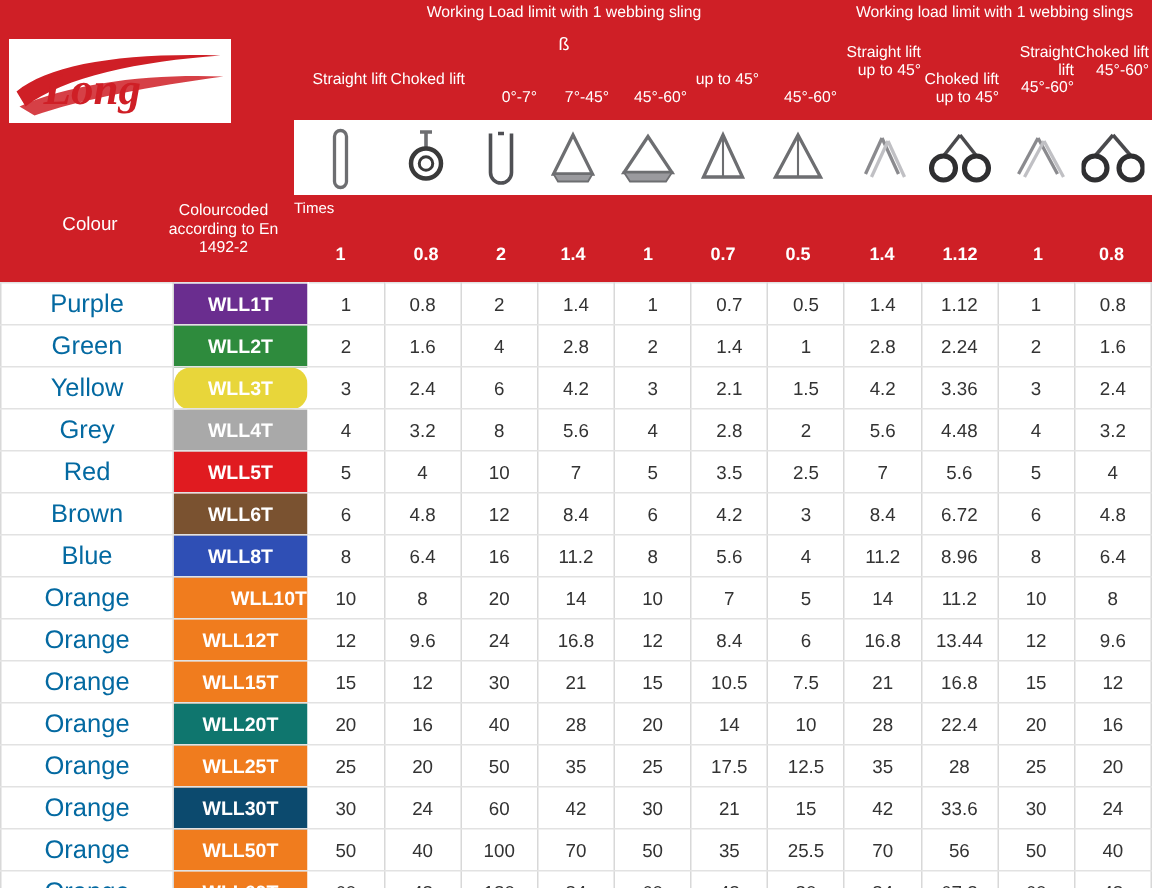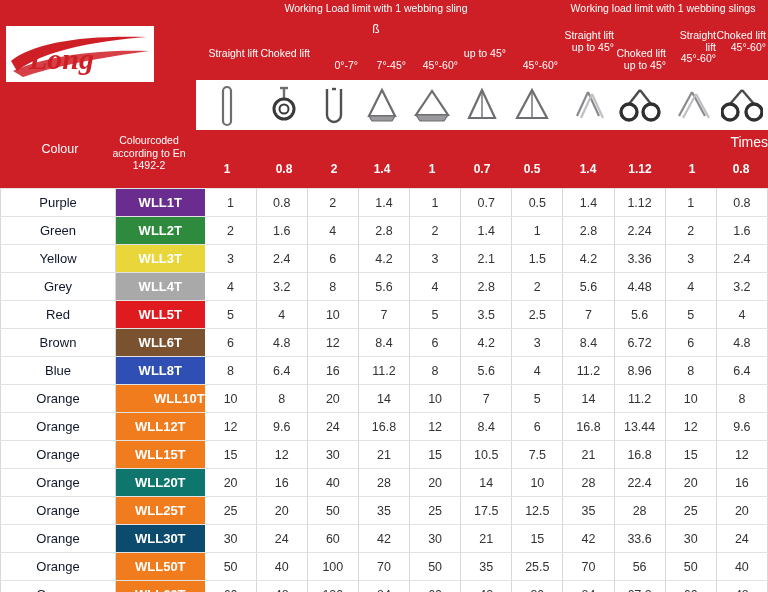--- a/index.html
+++ b/index.html
@@ -68,23 +68,23 @@
   }
   .iconcell {
     position: absolute;
     top: 0; height: 50px;
     display: flex; align-items: center; justify-content: center;
   }
 
   .times {
     position: absolute;
     left: 196px; top: 134px; width: 572px;
-    text-align: right;
-    color: #ffffff;
-    font-size: 14px;
+    text-align: left;
+    color: #ffffff;
+    font-size: 10px;
   }
 
   .colour-lbl {
     position: absolute;
     left: 6px; top: 142px; width: 108px;
     text-align: center;
     color: #ffffff;
     font-size: 12.5px;
   }
   .cc-lbl {
@@ -121,22 +121,22 @@
 
   td {
     height: 28px;
     border: 1px solid #d8d8d8;
     text-align: center;
     font-size: 12.5px;
     color: #333;
     padding: 0;
   }
   td.colour-name {
-    font-size: 13px;
-    color: #0f172a;
+    font-size: 17px;
+    color: #0369a1;
   }
   td.code {
     color: #ffffff;
     font-weight: bold;
     font-size: 13px;
     border-left: 1px solid #ffffff;
     border-right: 1px solid #ffffff;
   }
   tr.band td { border-top-color: #e2e2e2; border-bottom-color: #e2e2e2; }
 </style>
@@ -321,21 +321,21 @@
           <td>2</td>
           <td>1.4</td>
           <td>1</td>
           <td>2.8</td>
           <td>2.24</td>
           <td>2</td>
           <td>1.6</td>
         </tr>
         <tr class="band">
           <td class="colour-name">Yellow</td>
-          <td class="code" style="background: rgb(232, 214, 58); color: rgb(255, 255, 255);">WLL3T</td>
+          <td class="code" style="background: rgb(232, 214, 58); color: rgb(255, 255, 255); border-radius: 11px;">WLL3T</td>
           <td>3</td>
           <td>2.4</td>
           <td>6</td>
           <td>4.2</td>
           <td>3</td>
           <td>2.1</td>
           <td>1.5</td>
           <td>4.2</td>
           <td>3.36</td>
           <td>3</td>

